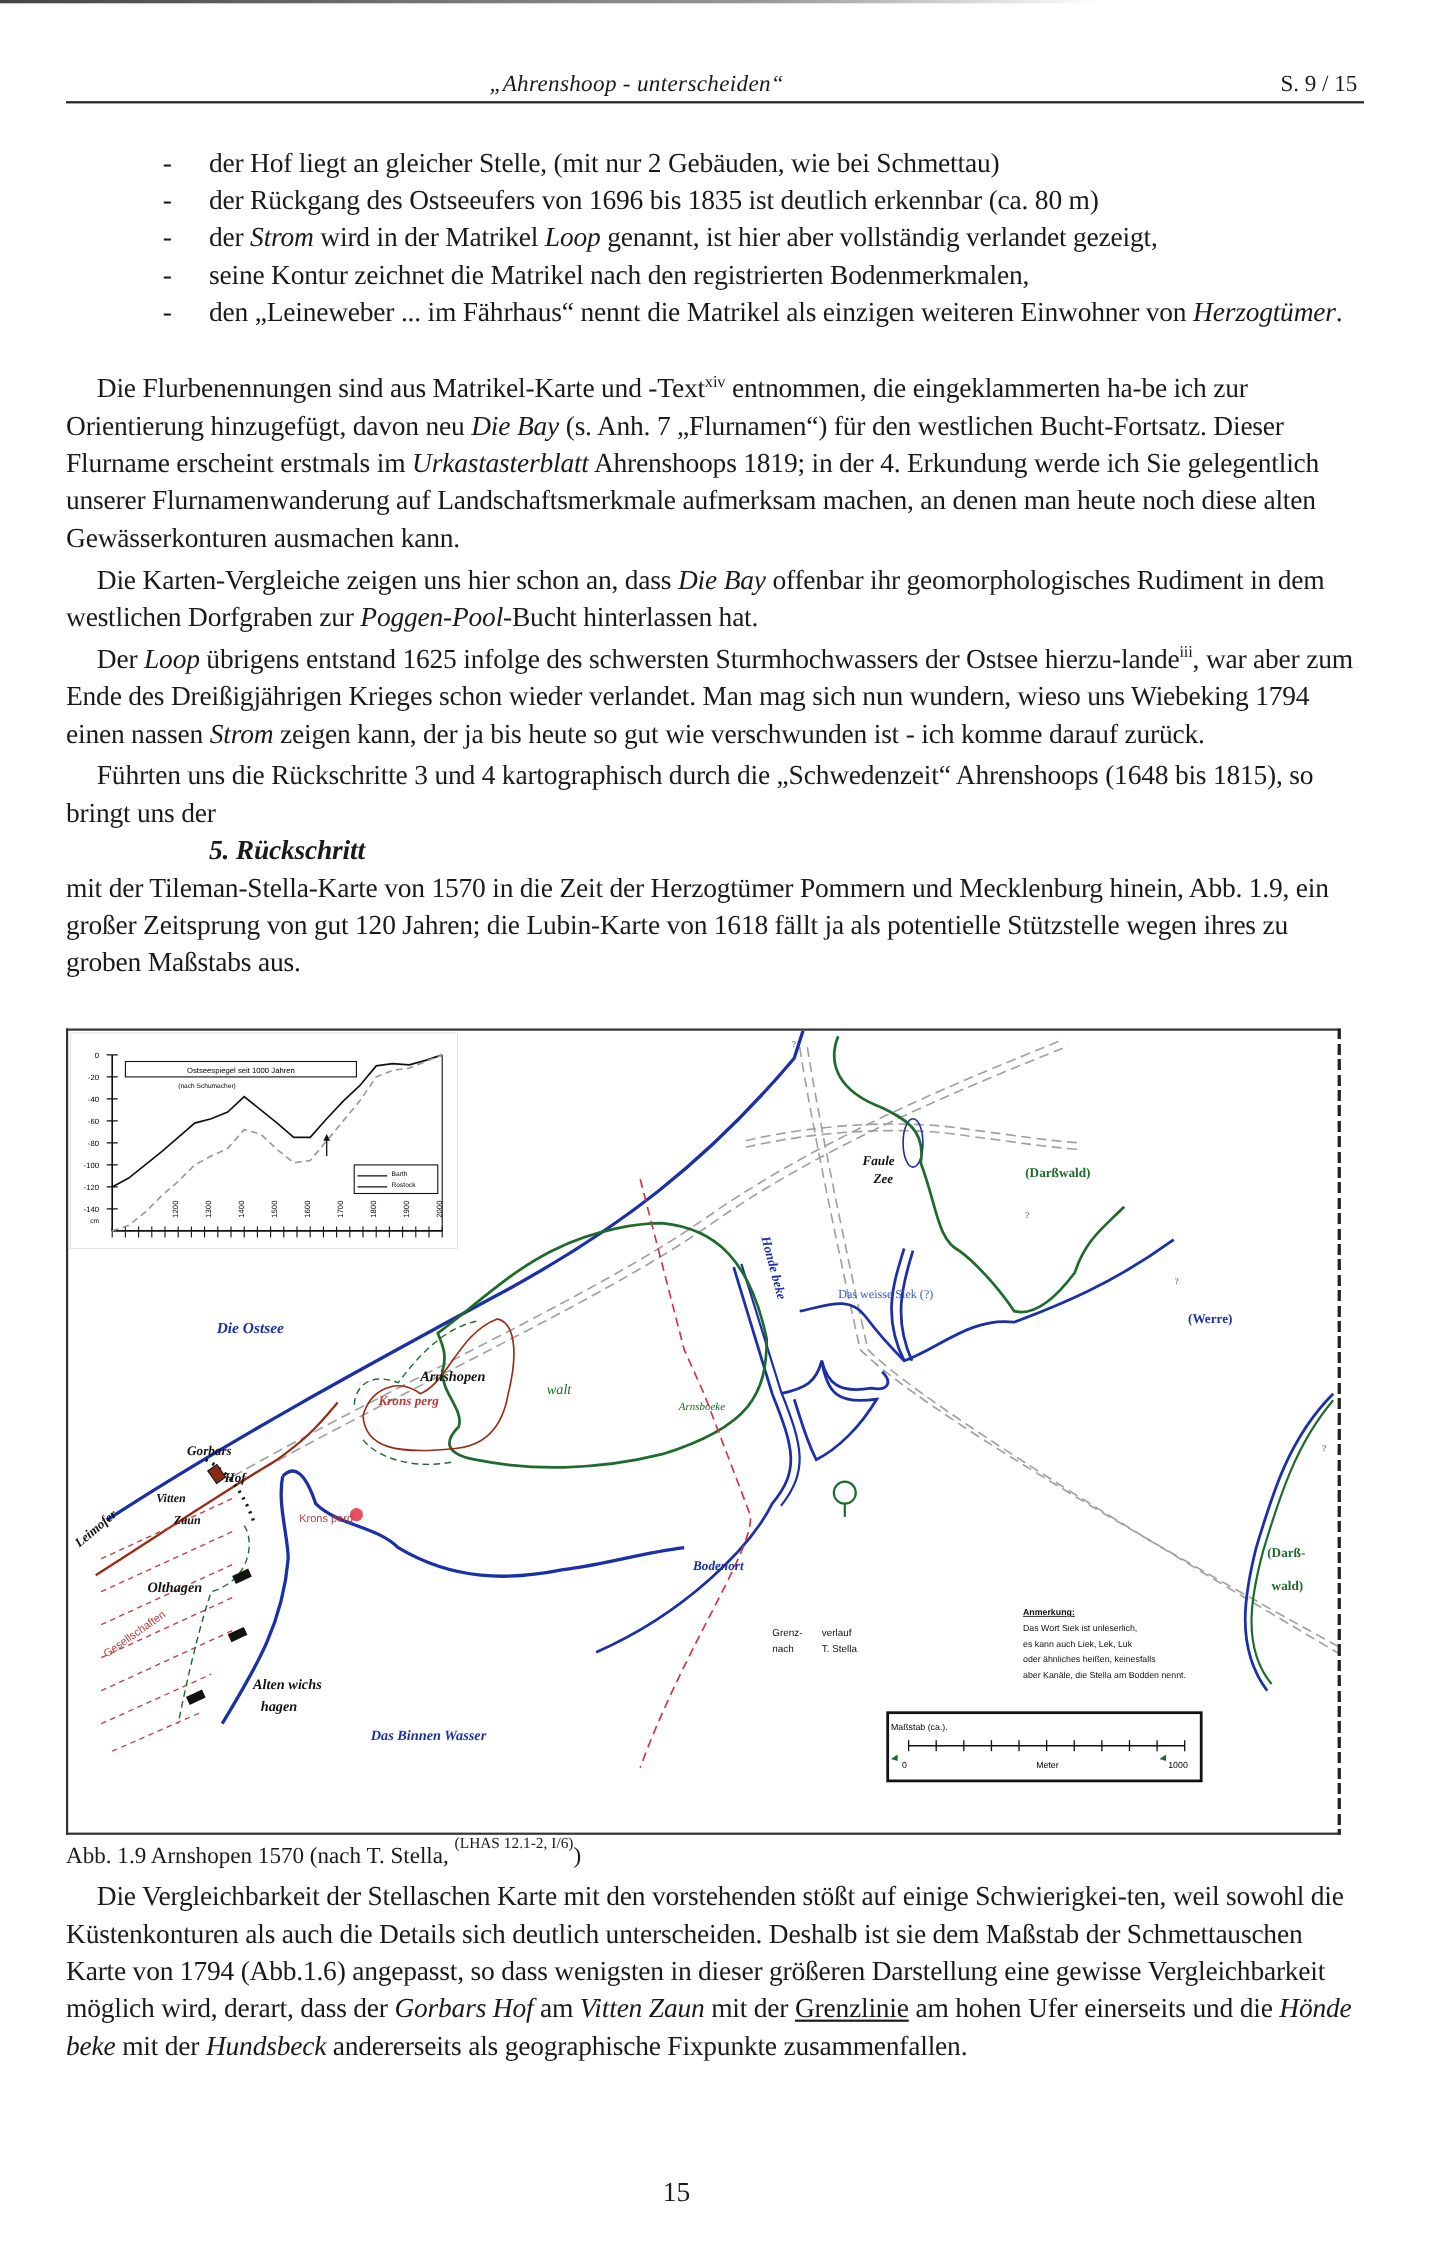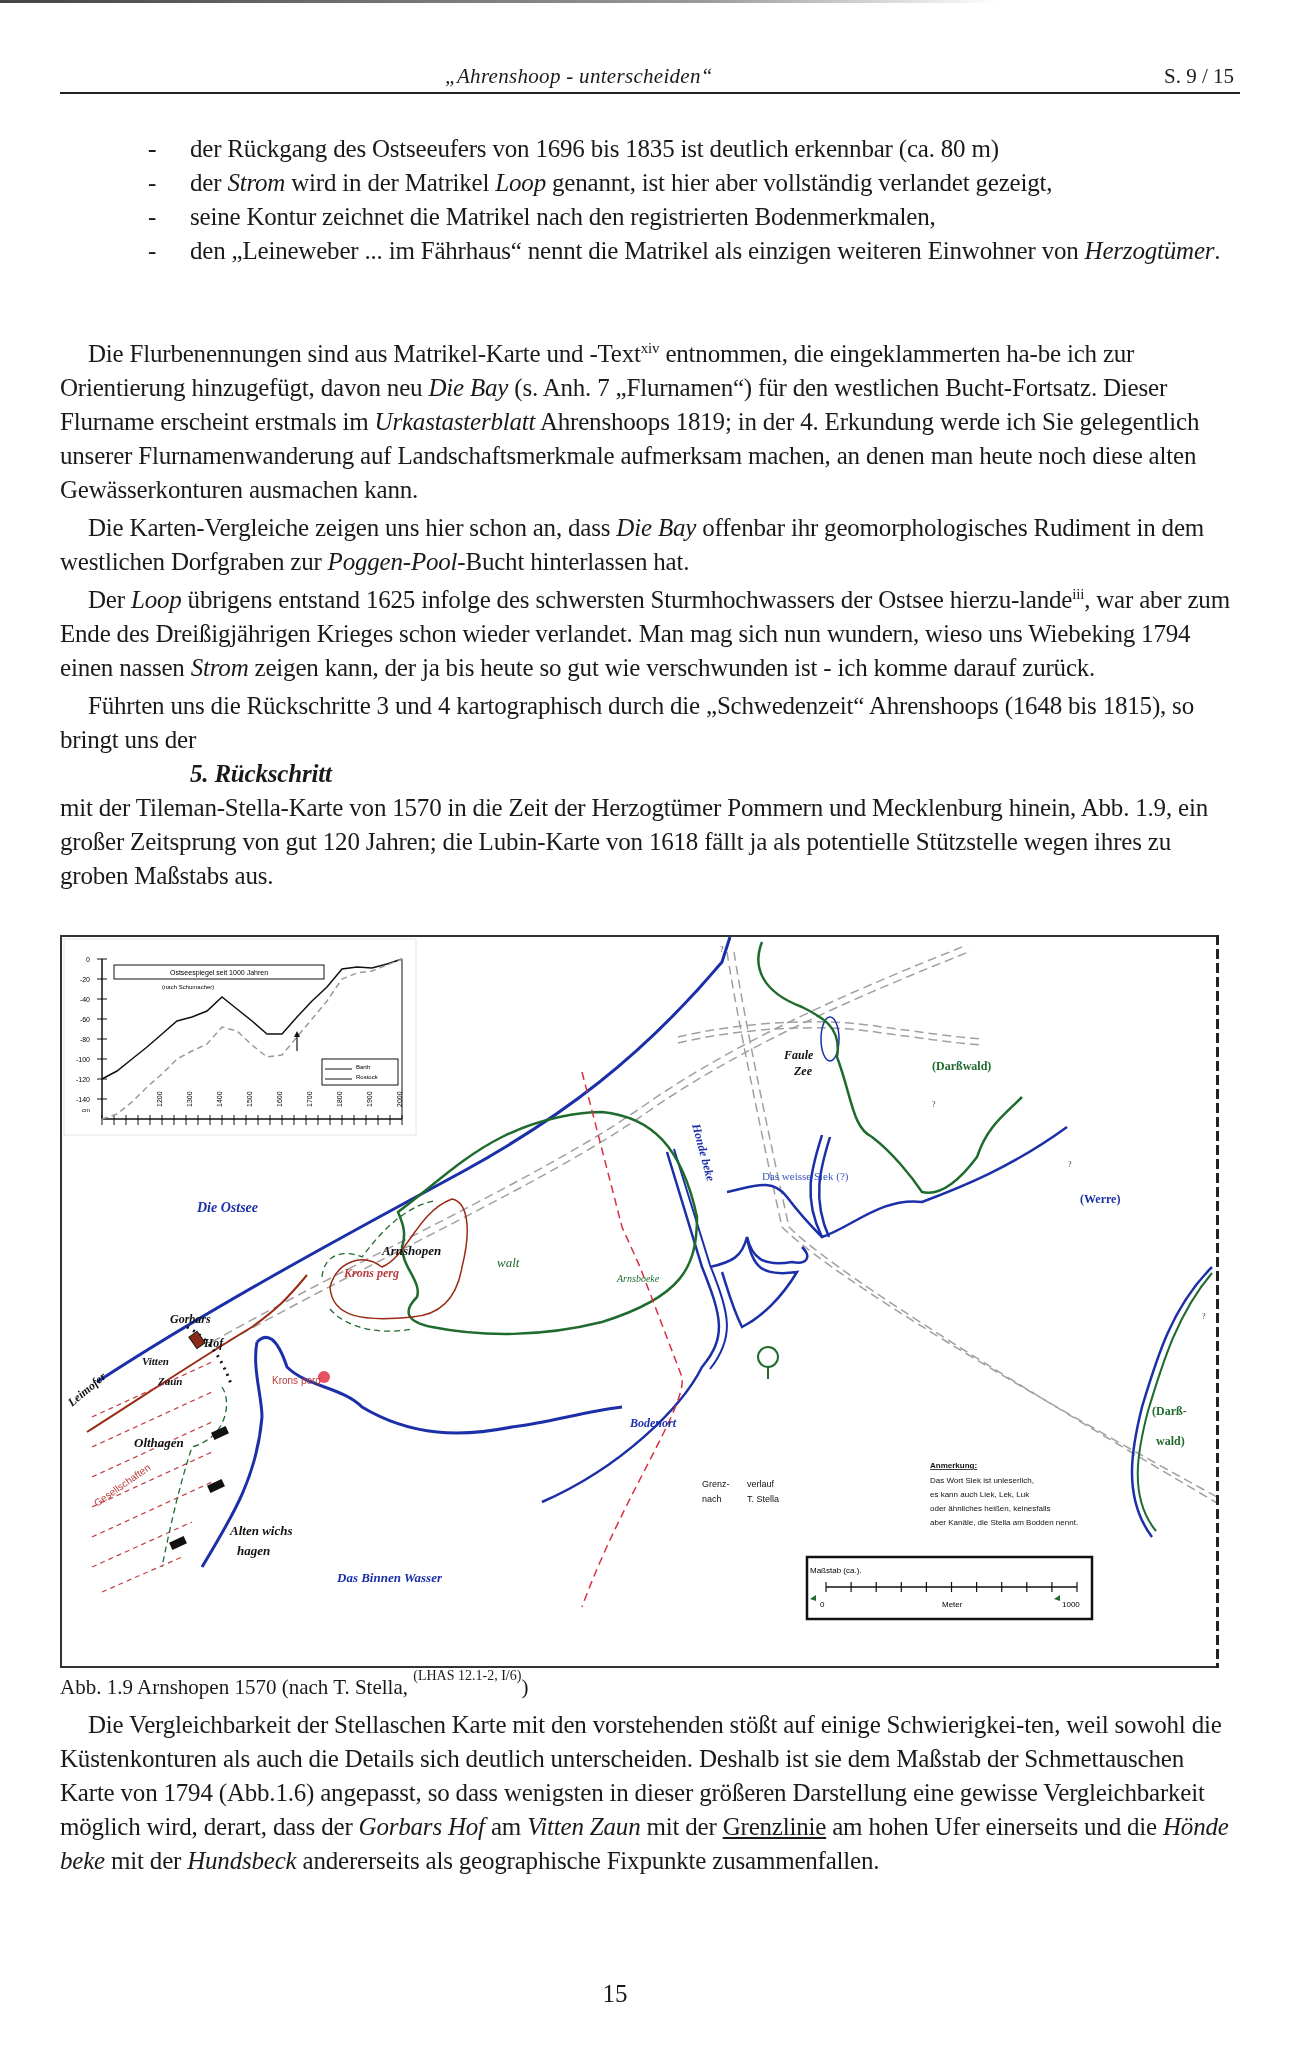--- a/index.html
+++ b/index.html
@@ -30,21 +30,21 @@
 
 <div class="top-shade"></div>
 
 <div class="hdr">
   <span class="title">„Ahrenshoop - unterscheiden“</span>
   <span class="pg">S. 9 / 15</span>
 </div>
 <div class="hdr-rule"></div>
 
 <div class="txt" style="top:132px;" id="bullets">
-    <div class="bul"><span class="dash">-</span></div>
+    <div class="bul"><span class="dash">-</span><span>der Hof liegt an gleicher Stelle, (mit nur 2 Gebäuden, wie bei Schmettau)</span></div>
     <div class="bul"><span class="dash">-</span><span>der Rückgang des Ostseeufers von 1696 bis 1835 ist deutlich erkennbar (ca. 80 m)</span></div>
     <div class="bul"><span class="dash">-</span><span>der </span><i>Strom</i><span> wird in der Matrikel </span><i>Loop</i><span> genannt, ist hier aber vollständig verlandet gezeigt,</span></div>
     <div class="bul"><span class="dash">-</span><span>seine Kontur zeichnet die Matrikel nach den registrierten Bodenmerkmalen,</span></div>
     <div class="bul"><span class="dash">-</span><span>den „Leineweber ... im Fährhaus“ nennt die Matrikel als einzigen weiteren Einwohner von </span><i>Herzogtümer</i><span>.</span></div>
   </div>
 
 <div class="txt" style="top:337px;">
   <p class="p indent"><span>Die Flurbenennungen sind aus Matrikel-Karte und -Text</span><sup>xiv</sup><span> entnommen, die eingeklammerten ha-be ich zur Orientierung hinzugefügt, davon neu </span><i>Die Bay</i><span> (s. Anh. 7 „Flurnamen“) für den westlichen Bucht-Fortsatz. Dieser Flurname erscheint erstmals im </span><i>Urkastasterblatt</i><span> Ahrenshoops 1819; in der 4. Erkundung werde ich Sie gelegentlich unserer Flurnamenwanderung auf Landschaftsmerkmale aufmerksam machen, an denen man heute noch diese alten Gewässerkonturen ausmachen kann.</span></p>
   <p class="p indent gap"><span>Die Karten-Vergleiche zeigen uns hier schon an, dass </span><i>Die Bay</i><span> offenbar ihr geomorphologisches Rudiment in dem westlichen Dorfgraben zur </span><i>Poggen-Pool</i><span>-Bucht hinterlassen hat.</span></p>
   <p class="p indent gap"><span>Der </span><i>Loop</i><span> übrigens entstand 1625 infolge des schwersten Sturmhochwassers der Ostsee hierzu-lande</span><sup>iii</sup><span>, war aber zum Ende des Dreißigjährigen Krieges schon wieder verlandet. Man mag sich nun wundern, wieso uns Wiebeking 1794 einen nassen </span><i>Strom</i><span> zeigen kann, der ja bis heute so gut wie verschwunden ist - ich komme darauf zurück.</span></p>

